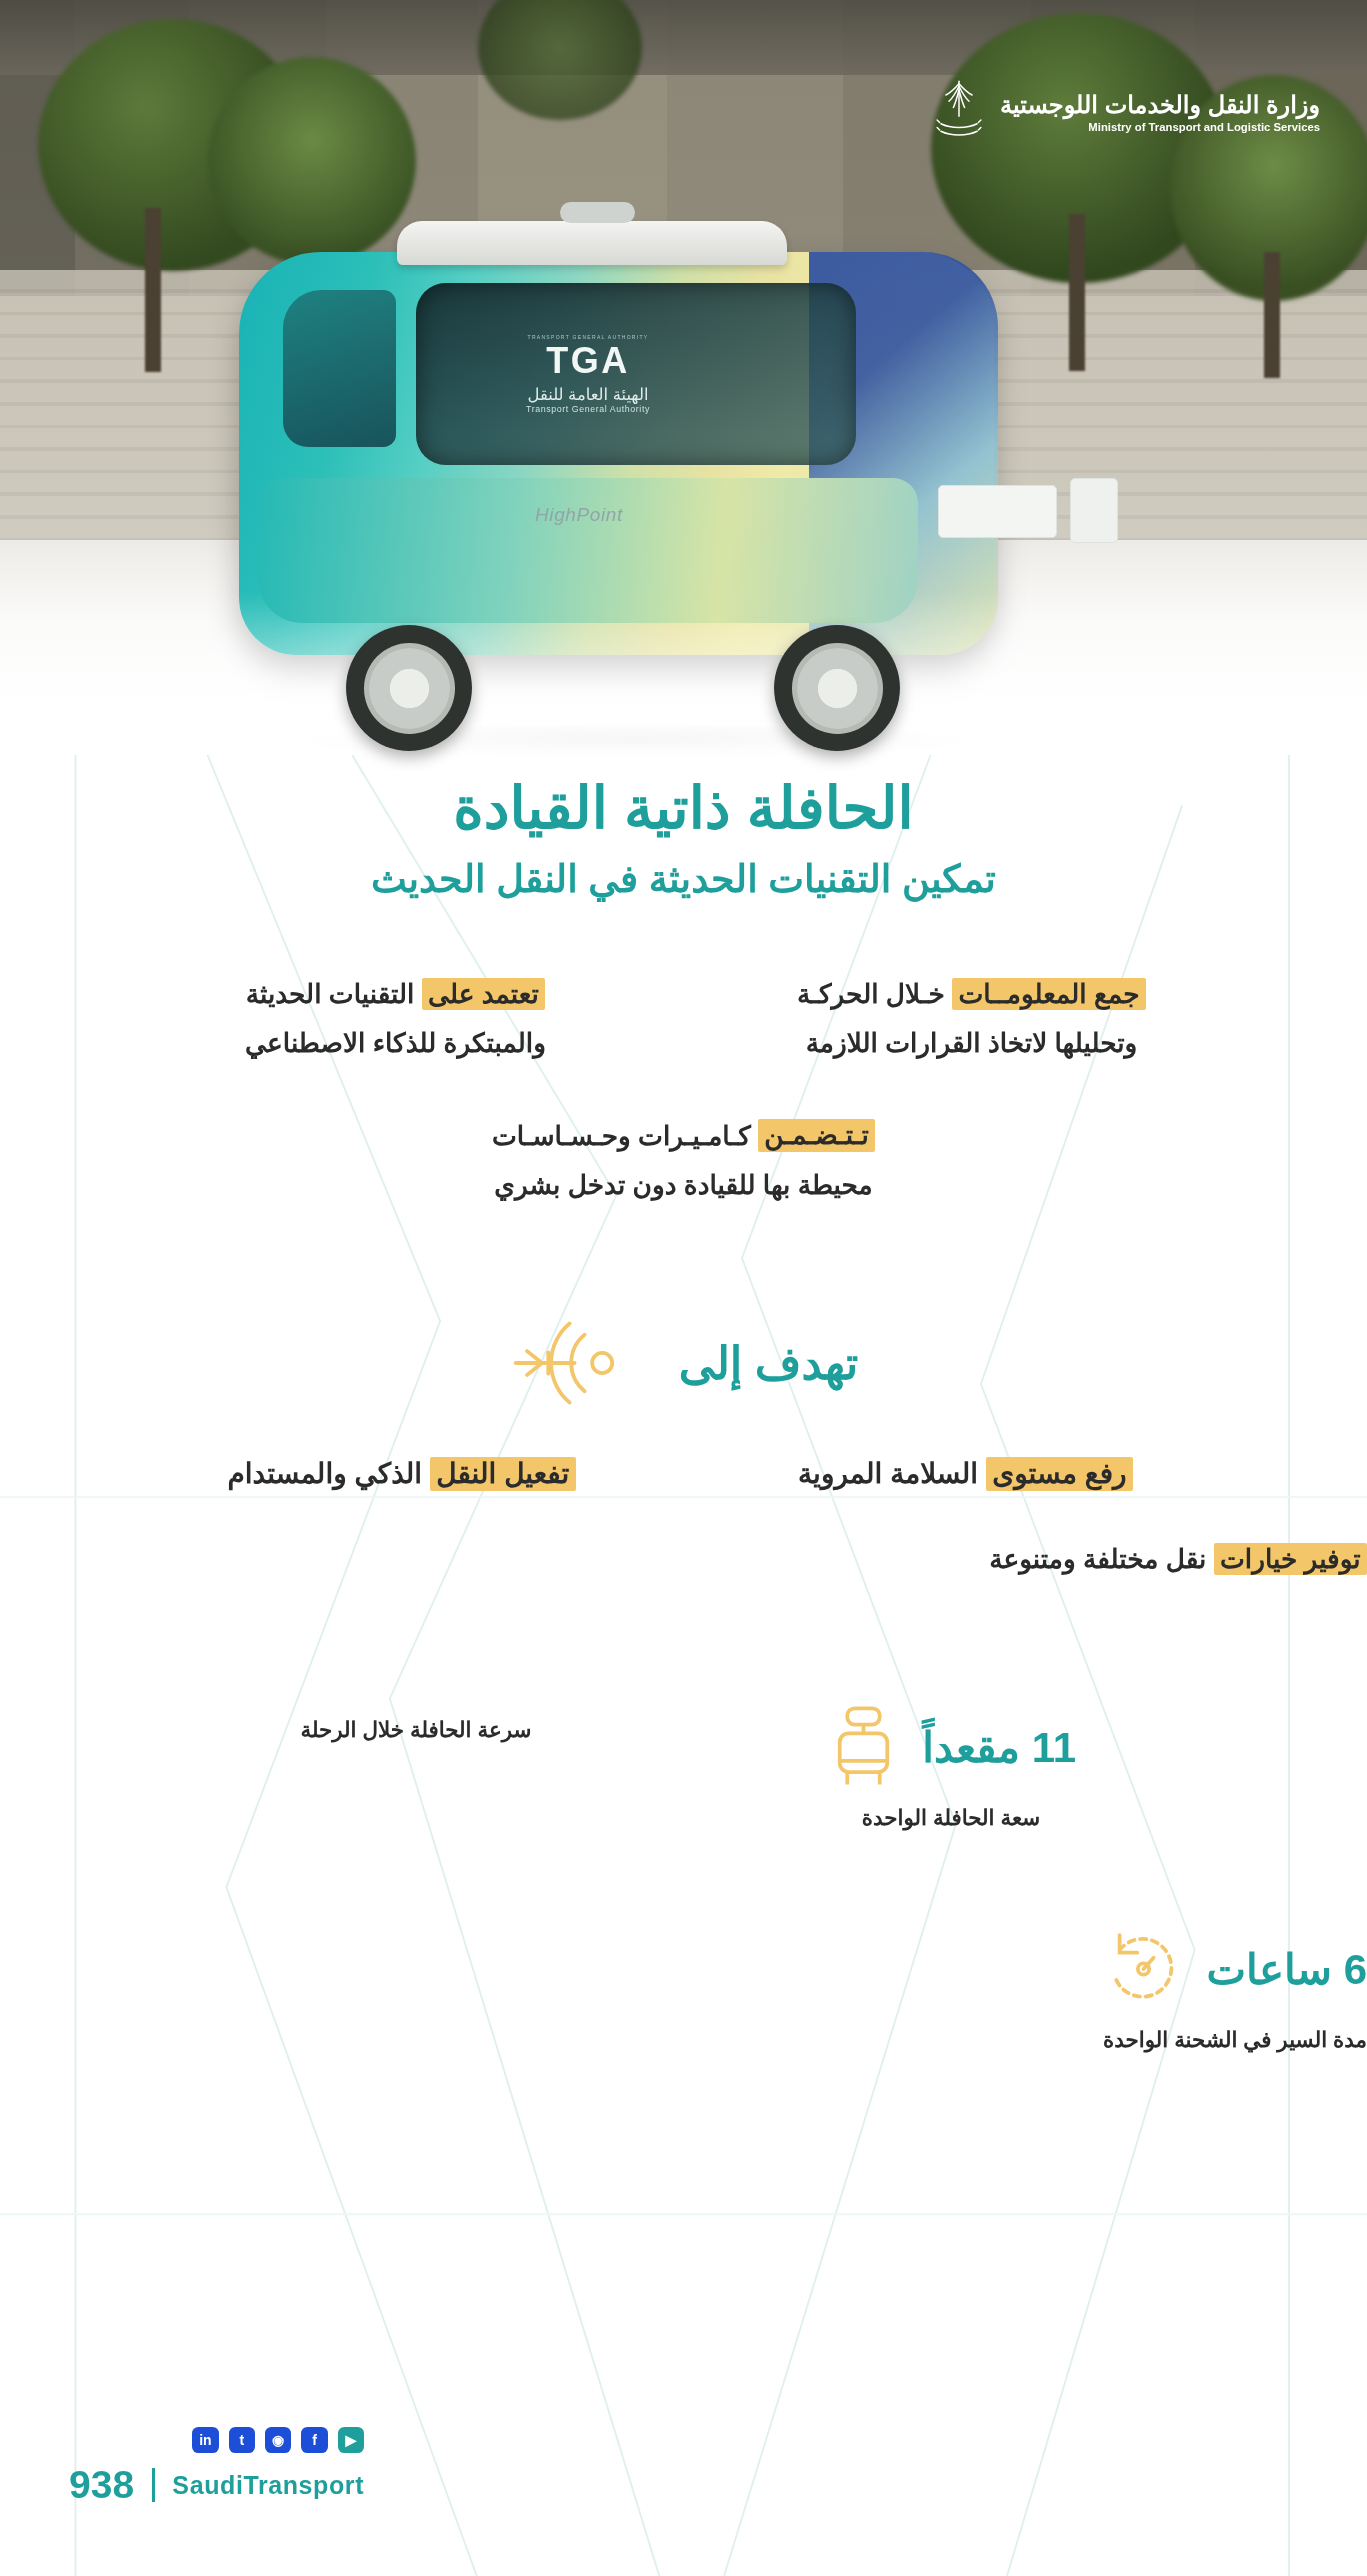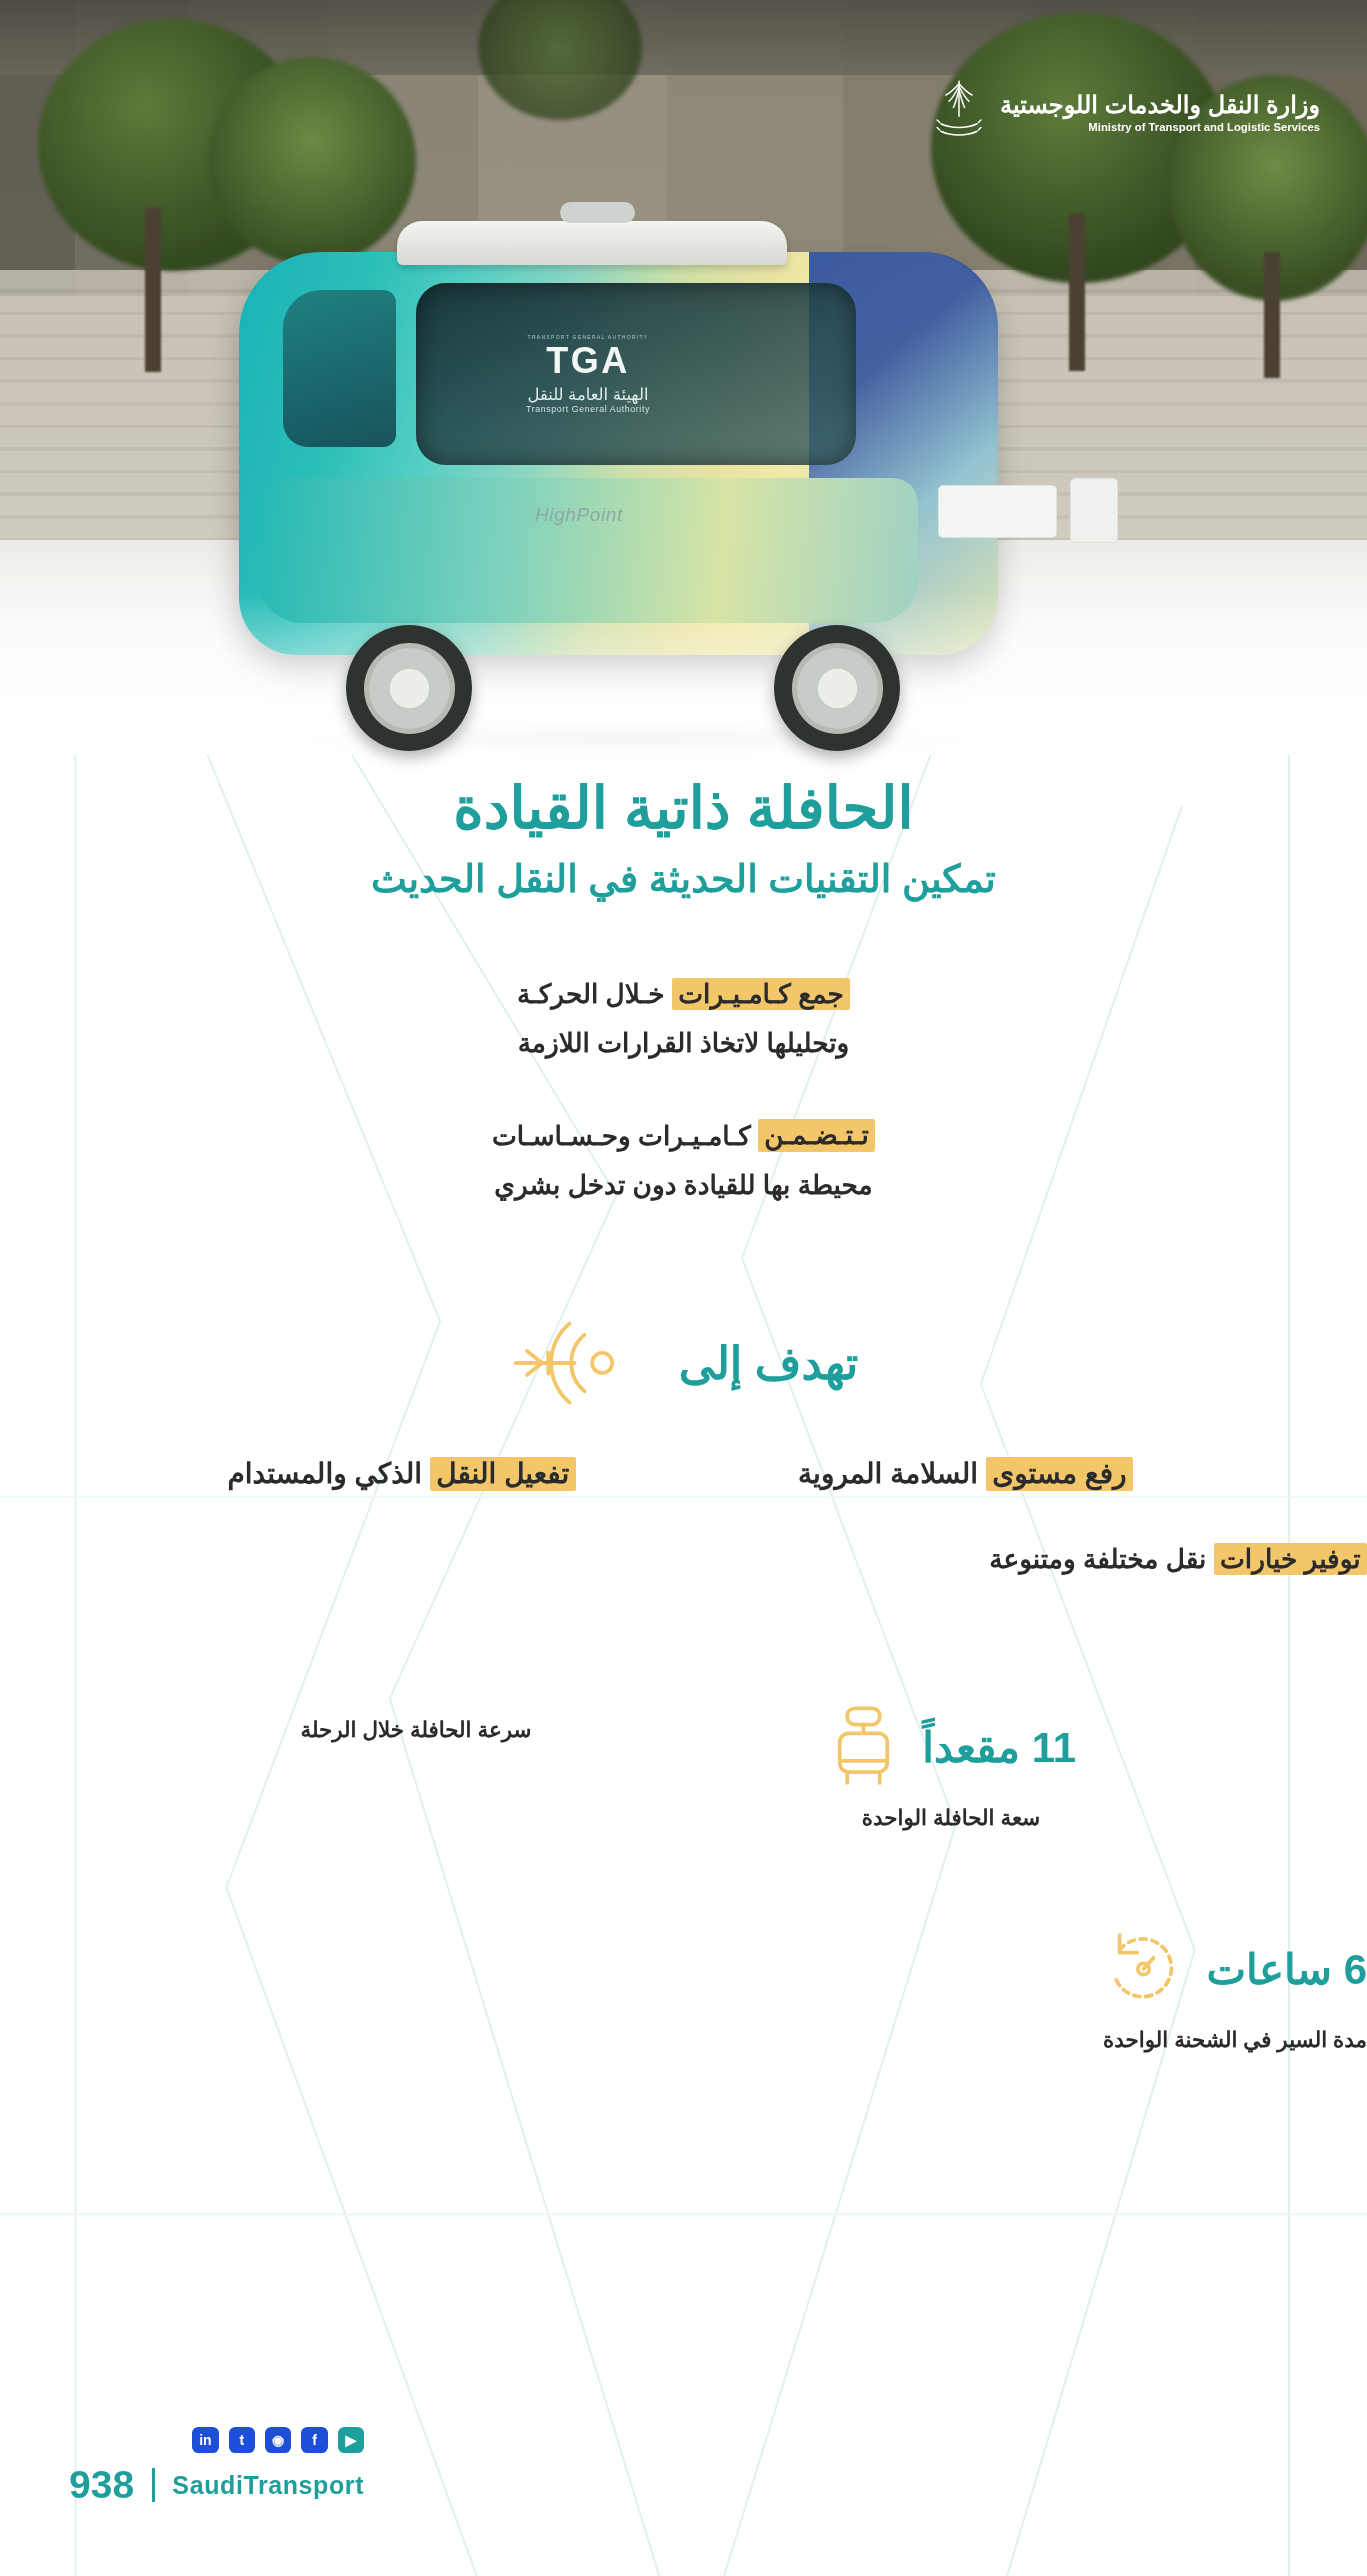--- a/index.html
+++ b/index.html
@@ -294,22 +294,28 @@
   </svg>
 
   <div class="content">
 
     <div class="title">الحافلة ذاتية القيادة</div>
     <div class="subtitle">تمكين التقنيات الحديثة في النقل الحديث</div>
 
     <div class="two-col">
       <div class="col">
         <div class="para">
-          <span class="hl">جمع كـامـيـرات</span><span> خـلال الحركـة</span><br>
+          <span class="hl">جمع المعلومــات</span><span> خـلال الحركـة</span><br>
           <span>وتحليلها لاتخاذ القرارات اللازمة</span>
+        </div>
+      </div>
+      <div class="col">
+        <div class="para">
+          <span class="hl">تعتمد على</span><span> التقنيات الحديثة</span><br>
+          <span>والمبتكرة للذكاء الاصطناعي</span>
         </div>
       </div>
     </div>
 
     <div class="center-para">
       <div class="para">
         <span class="hl">تـتـضـمـن</span><span> كـامـيـرات وحـسـاسـات</span><br>
         <span>محيطة بها للقيادة دون تدخل بشري</span>
       </div>
     </div>

